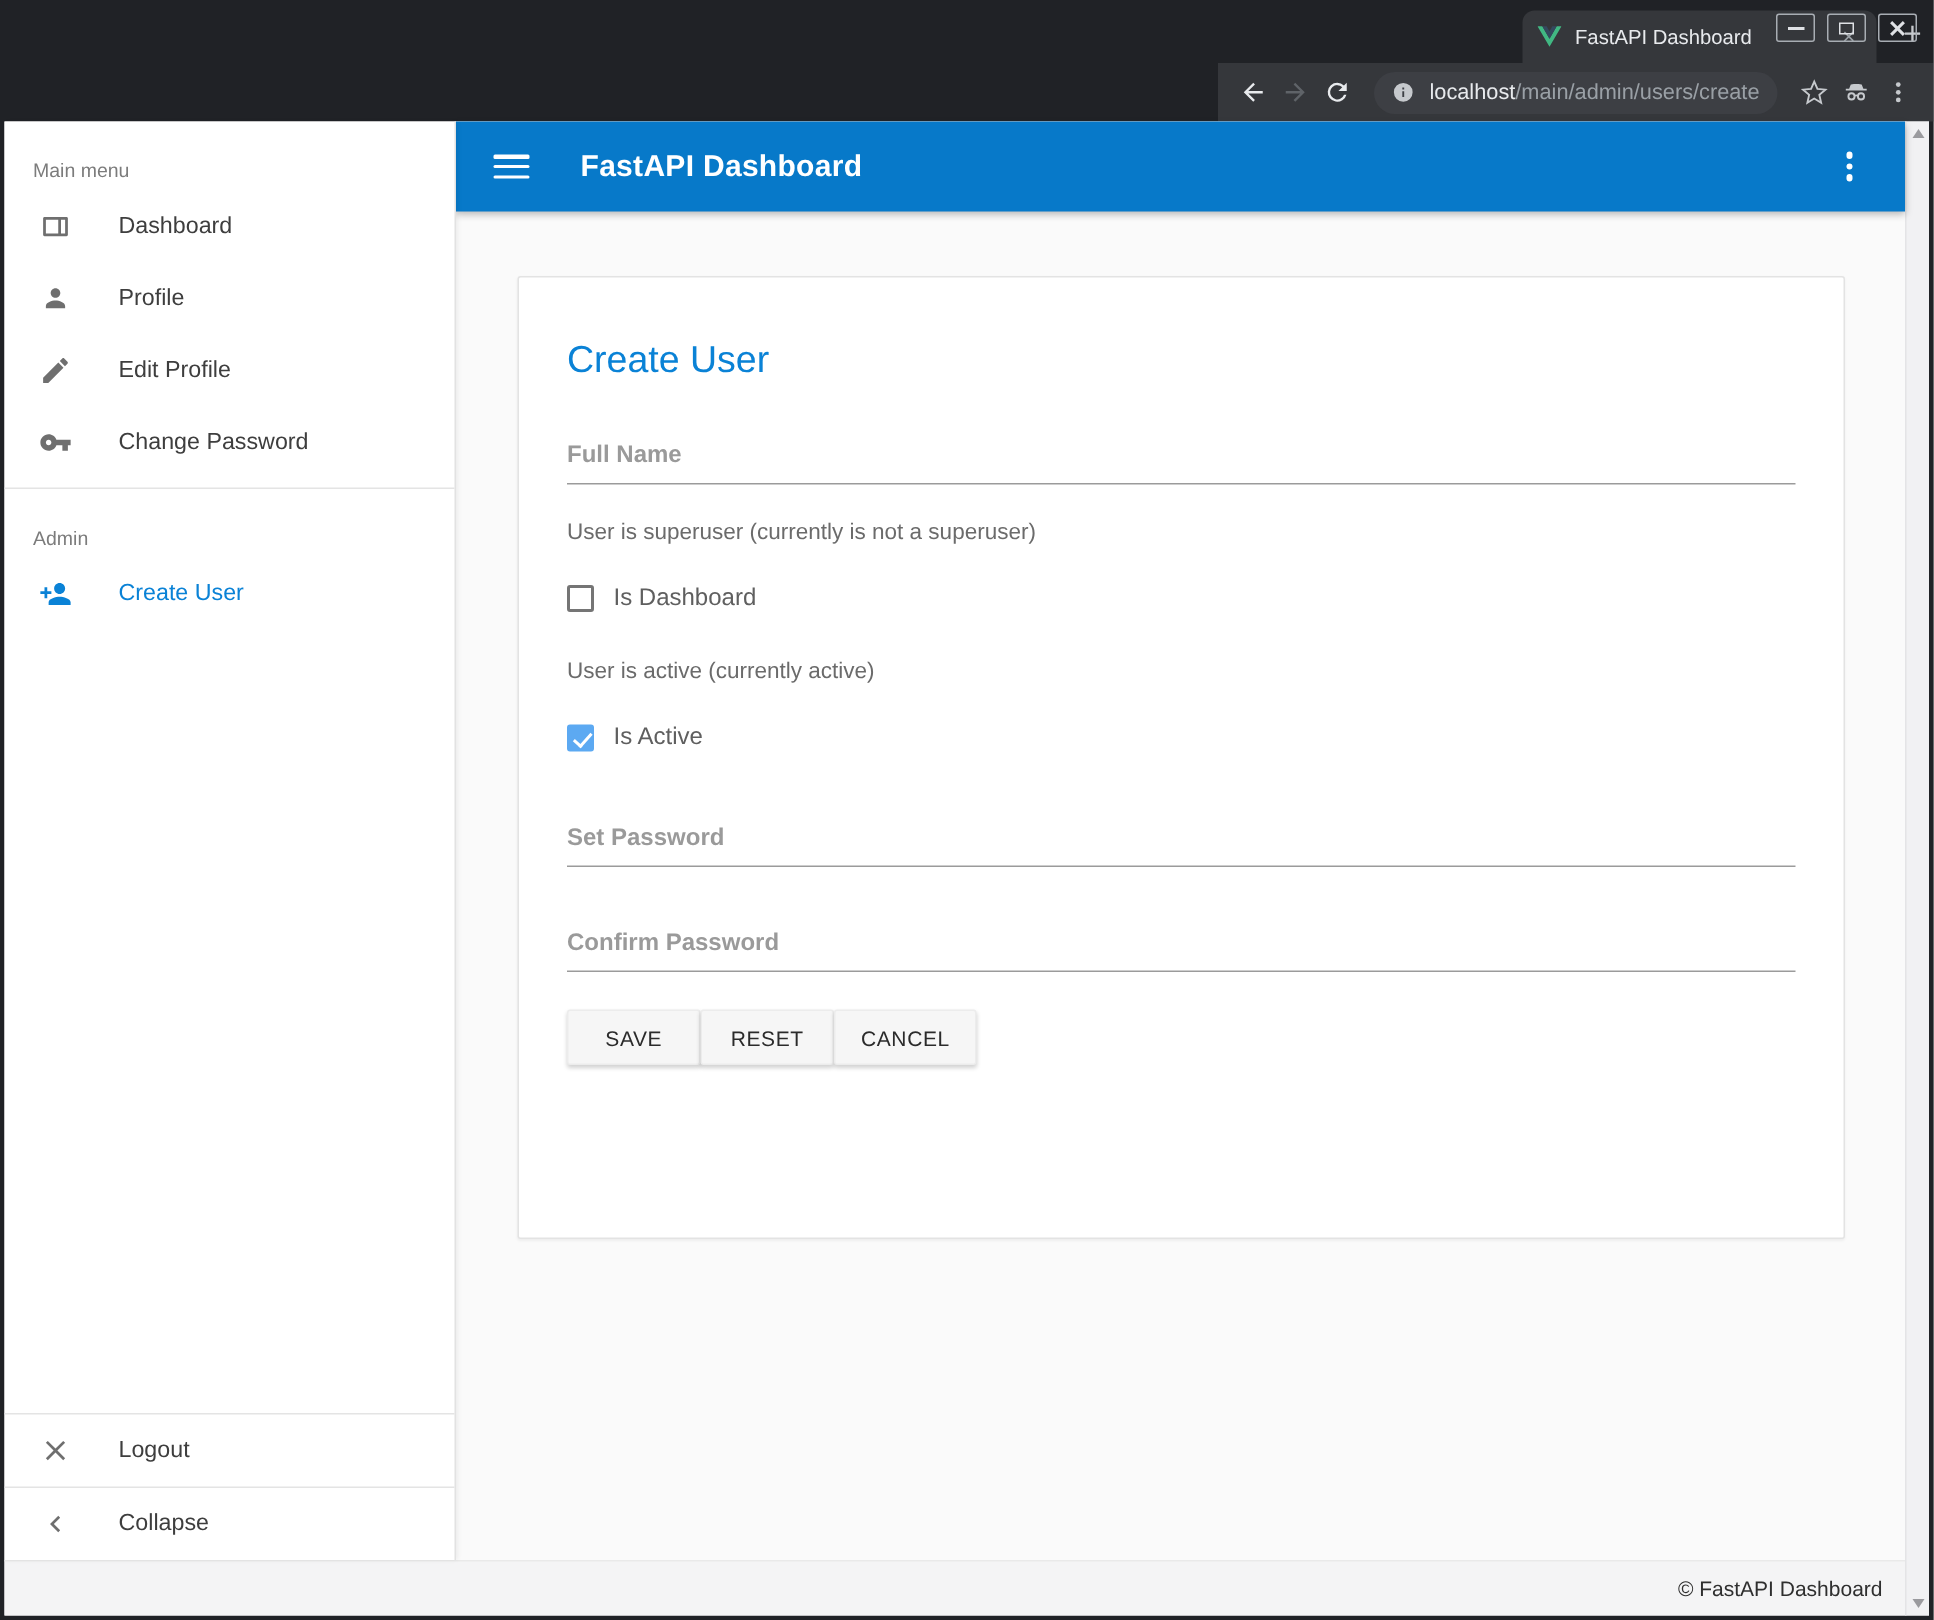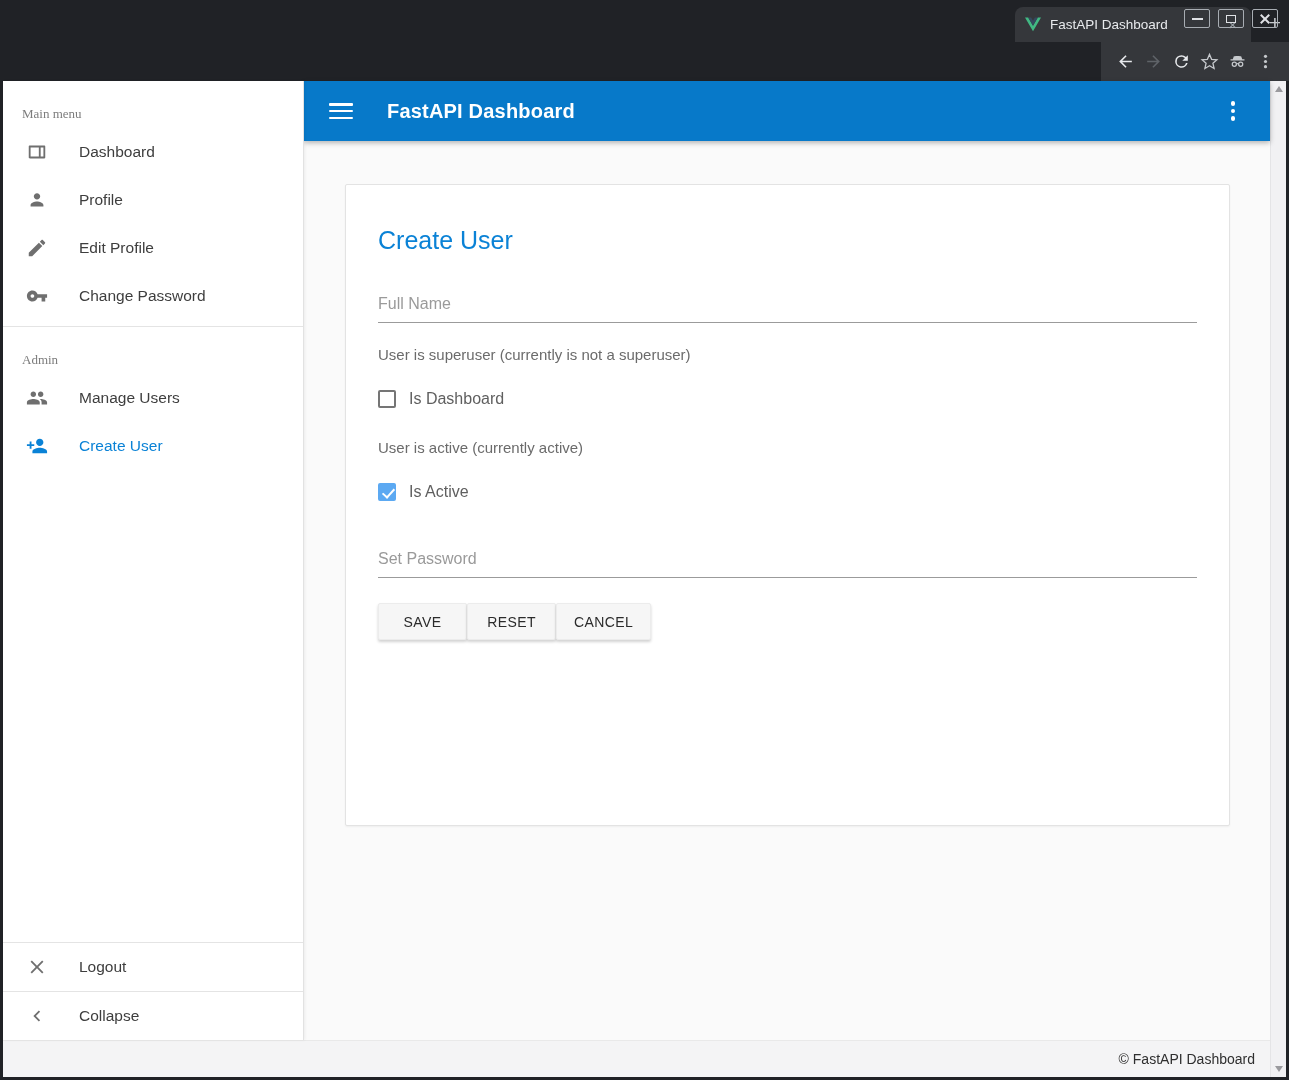--- a/index.html
+++ b/index.html
@@ -40,21 +40,21 @@
   .url-path{color:#9aa0a6;}
 
   
   .browser-body{flex:1;display:flex;margin:0 3px 3px;background:#fff;min-height:0;}
   .app-region{flex:1;display:flex;flex-direction:column;min-width:0;}
   .app-main{flex:1;display:flex;min-height:0;}
 
   
   .sidebar{width:301px;flex:none;background:#fff;border-right:1px solid #e2e2e2;
        box-shadow:1px 0 3px rgba(0,0,0,.06);display:flex;flex-direction:column;z-index:2;}
-  .side-label{padding:25px 0 6px 19px;font-size:13px;color:#7c7c7c;font-family:Liberation Serif, serif;}
+  .side-label{padding:25px 0 6px 19px;font-size:13px;color:#7c7c7c;}
   .side-item{height:48px;display:flex;align-items:center;padding-left:23px;font-size:15.5px;
        color:#3e3e3e;cursor:pointer;}
   .side-item svg{width:22px;height:22px;fill:#6f6f6f;flex:none;}
   .side-item .side-item-label{margin-left:31px;}
   .side-item.active{color:var(--accent);}
   .side-item.active svg{fill:var(--accent);}
   .side-divider{height:1px;background:#e4e4e4;margin-top:6px;flex:none;}
   .side-spacer{flex:1;}
 
   
@@ -67,21 +67,21 @@
   .appbar-dots{margin-left:auto;width:24px;height:22px;display:flex;flex-direction:column;align-items:center;
        justify-content:center;gap:3px;cursor:pointer;}
   .appbar-dots i{width:4.5px;height:4.5px;border-radius:50%;background:#fff;}
 
   .page{flex:1;padding:43px 40px 0 41px;overflow:hidden;}
   .card{width:885px;min-height:642px;background:#fff;border:1px solid #e3e3e3;border-radius:2px;
        padding:20px 32px 38px;box-shadow:0 1px 2px rgba(0,0,0,.05);}
   .card-title{margin-top:21px;font-size:25px;font-weight:400;color:var(--accent);}
   .field{margin-top:35px;}
   .field input{width:100%;border:none;border-bottom:1px solid #9b9b9b;background:transparent;
-       font-size:16px;color:#0f766e;padding:5px 0 9px;font-family:inherit;outline:none;}
+       font-size:16px;color:#0f766e;padding:5px 0 9px;font-family:inherit;outline:none;font-weight:bold;}
   .field input::placeholder{color:#9a9a9a;opacity:1;}
   .hint{margin-top:23px;font-size:15px;color:#6b6b6b;}
   .check-row{margin-top:27px;display:flex;align-items:center;cursor:pointer;}
   .checkbox{width:18px;height:18px;border:2px solid #757575;border-radius:2px;position:relative;flex:none;}
   .checkbox.checked{border-color:var(--check-blue);background:var(--check-blue);}
   .checkbox.checked::after{content:"";position:absolute;left:4.5px;top:0.5px;width:5px;height:10px;
        border:solid #fff;border-width:0 2px 2px 0;transform:rotate(42deg);}
   .check-label{margin-left:13px;font-size:16px;color:#5f5f5f;}
   .pw-field{margin-top:44px;}
   .btn-row{margin-top:25px;display:flex;}
@@ -137,20 +137,27 @@
     <div class="nav-btn">
       <svg viewBox="0 0 24 24" fill="#5f6368">
           <path d="M4 13h12.17l-5.59 5.59L12 20l8-8-8-8-1.41 1.41L16.17 11H4v2z"></path>
         </svg>
     </div>
     <div class="nav-btn">
       <svg viewBox="0 0 24 24" fill="#e8eaed">
           <path d="M17.65 6.35A7.95 7.95 0 0 0 12 4a8 8 0 1 0 7.73 10h-2.08A6 6 0 1 1 12 6c1.66 0 3.14.69 4.22 1.78L13 11h7V4l-2.35 2.35z"></path>
         </svg>
     </div>
+    <div class="omnibox">
+      <svg viewBox="0 0 24 24" fill="#c6c9cd">
+          <path d="M12 2a10 10 0 1 0 0 20 10 10 0 0 0 0-20zm1 15h-2v-6h2v6zm0-8h-2V7h2v2z"></path>
+        </svg>
+      <span class="url-host">localhost</span>
+        <span class="url-path">/main/admin/users/create</span>
+    </div>
     <div class="nav-btn">
       <svg viewBox="0 0 24 24" fill="none" stroke="#c6c9cd" stroke-width="1.6">
           <path d="M12 17.3 6.2 20.8l1.5-6.6L2.6 9.8l6.7-.6L12 3l2.7 6.2 6.7.6-5.1 4.4 1.5 6.6z"></path>
         </svg>
     </div>
     <div class="nav-btn">
       <svg viewBox="0 0 24 24">
         <path fill="#c6c9cd" d="M12 5c-2.8 0-4.6.4-4.6.4L6 9H3.2v1.6h17.6V9H18l-1.4-3.6S14.8 5 12 5z"></path>
         <circle cx="8" cy="15.5" r="2.6" fill="none" stroke="#c6c9cd" stroke-width="1.6"></circle>
         <circle cx="16" cy="15.5" r="2.6" fill="none" stroke="#c6c9cd" stroke-width="1.6"></circle>
@@ -194,26 +201,20 @@
           <div class="side-item">
             <svg viewBox="0 0 24 24">
                 <path d="M12.65 10C11.83 7.67 9.61 6 7 6c-3.31 0-6 2.69-6 6s2.69 6 6 6c2.61 0 4.83-1.67 5.65-4H17v4h4v-4h2v-4H12.65zM7 14c-1.1 0-2-.9-2-2s.9-2 2-2 2 .9 2 2-.9 2-2 2z"></path>
               </svg>
             <span class="side-item-label">Change Password</span>
           </div>
 
           <div class="side-divider"></div>
           <div class="side-label">Admin</div>
 
-          <div class="side-item">
-            <svg viewBox="0 0 24 24">
-                <path d="M16 11c1.66 0 2.99-1.34 2.99-3S17.66 5 16 5c-1.66 0-3 1.34-3 3s1.34 3 3 3zm-8 0c1.66 0 2.99-1.34 2.99-3S9.66 5 8 5C6.34 5 5 6.34 5 8s1.34 3 3 3zm0 2c-2.33 0-7 1.17-7 3.5V19h14v-2.5c0-2.33-4.67-3.5-7-3.5zm8 0c-.29 0-.62.02-.97.05 1.16.84 1.97 1.97 1.97 3.45V19h6v-2.5c0-2.33-4.67-3.5-7-3.5z"></path>
-              </svg>
-            <span class="side-item-label">Manage Users</span>
-          </div>
           <div class="side-item active">
             <svg viewBox="0 0 24 24">
                 <path d="M15 12c2.21 0 4-1.79 4-4s-1.79-4-4-4-4 1.79-4 4 1.79 4 4 4zm-9-2V7H4v3H1v2h3v3h2v-3h3v-2H6zm9 4c-2.67 0-8 1.34-8 4v2h16v-2c0-2.66-5.33-4-8-4z"></path>
               </svg>
             <span class="side-item-label">Create User</span>
           </div>
 
           <div class="side-spacer"></div>
 
           <div class="side-divider" style="margin-top:0;"></div>
@@ -263,20 +264,23 @@
 
               <div class="hint" style="margin-top:31px;">User is active (currently active)</div>
               <div class="check-row">
                 <span class="checkbox checked"></span>
                 <span class="check-label">Is Active</span>
               </div>
 
               <div class="field pw-field">
                 <input type="text" placeholder="Set Password" style="">
               </div>
+              <div class="field" style="margin-top:37px;">
+                <input type="text" placeholder="Confirm Password" style="">
+              </div>
 
               <div class="btn-row">
                 <button class="btn">SAVE</button>
                 <button class="btn">RESET</button>
                 <button class="btn">CANCEL</button>
               </div>
             </div>
           </div>
         </div>
       </div>

